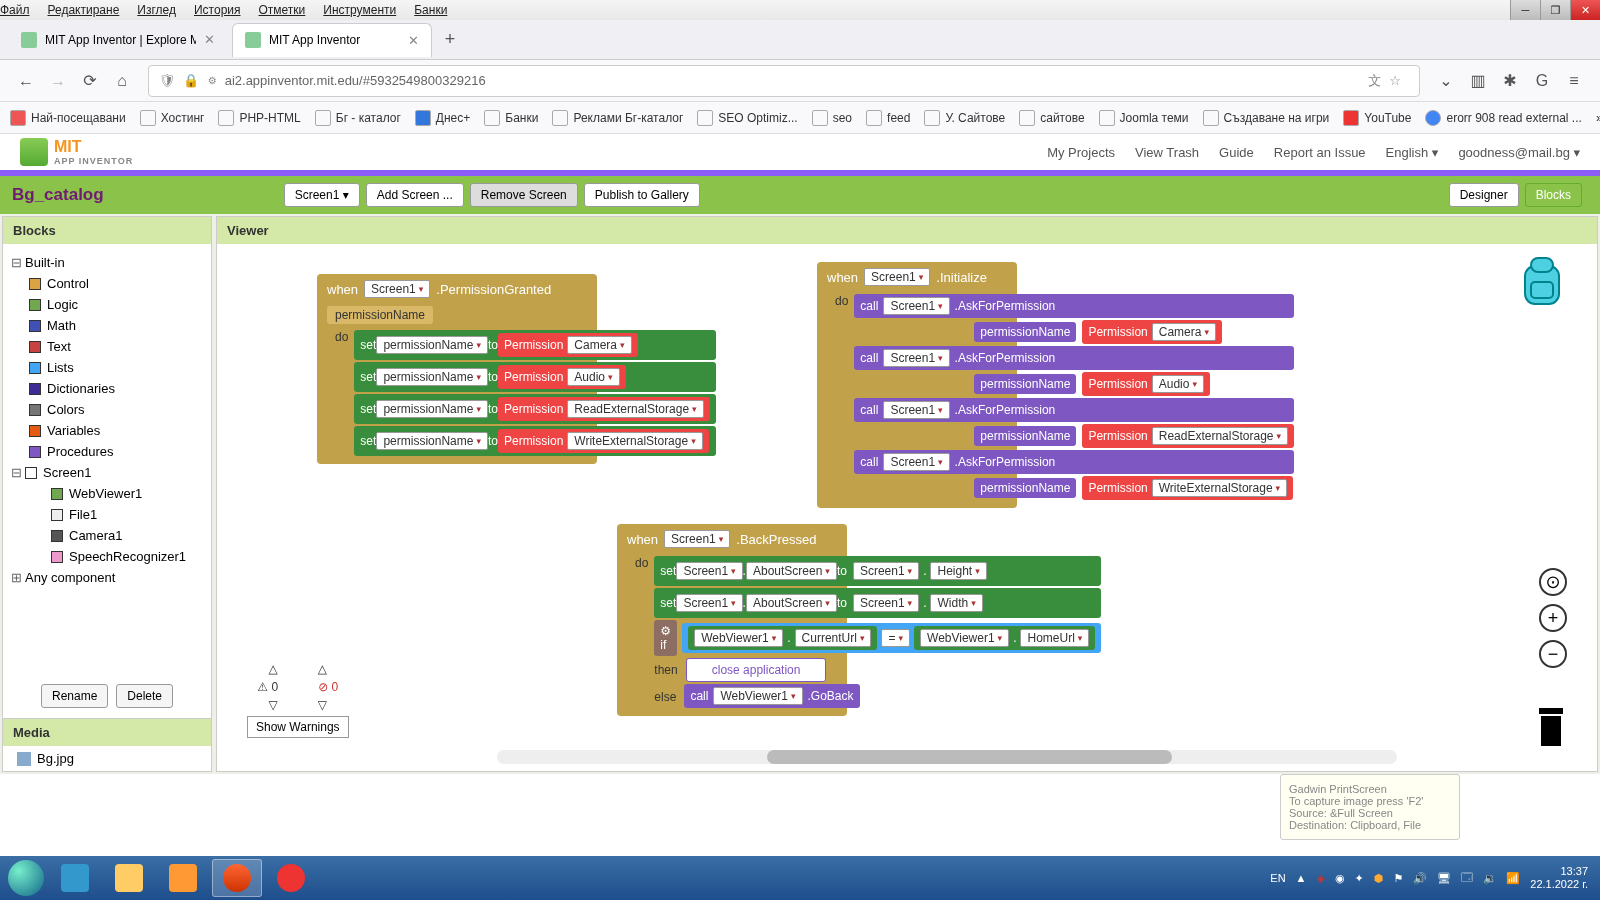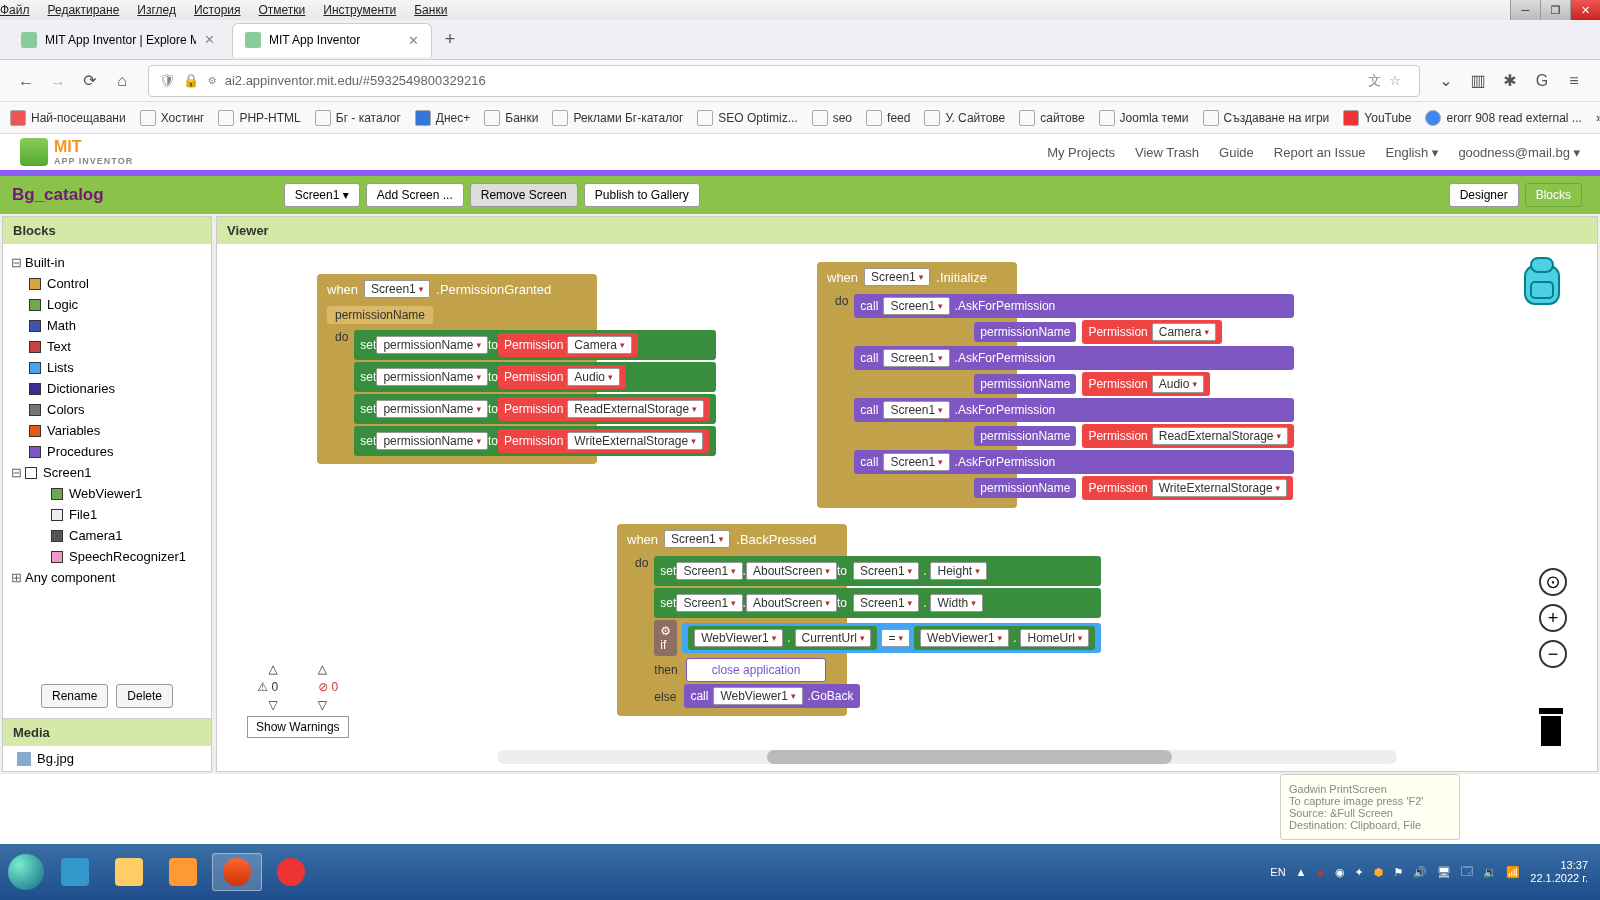--- a/index.html
+++ b/index.html
@@ -73,21 +73,21 @@
 .closeapp{background:#7e57c2;color:#fff;padding:4px 25px;border-radius:3px;font-size:12px;display:inline-block;}
 .warnbox{position:absolute;left:30px;bottom:30px;display:flex;flex-direction:column;align-items:center;gap:4px;}
 .warnrow{display:flex;gap:40px;font-size:12px;color:#333;}
 .wbtn{border:1px solid #999;background:#fff;padding:3px 8px;font-size:12px;cursor:pointer;}
 .backpack{position:absolute;right:30px;top:10px;width:50px;height:55px;}
 .zoomctl{position:absolute;right:30px;bottom:100px;display:flex;flex-direction:column;gap:8px;align-items:center;}
 .zoomctl div{width:28px;height:28px;border:2px solid #333;border-radius:50%;display:flex;align-items:center;justify-content:center;font-size:18px;cursor:pointer;}
 .trash{position:absolute;right:30px;bottom:20px;width:32px;height:40px;}
 .hscroll{position:absolute;bottom:4px;left:280px;right:200px;height:14px;background:#eee;border-radius:7px;}
 .hscroll .thumb{position:absolute;left:30%;width:45%;height:100%;background:#bbb;border-radius:7px;}
-.taskbar{position:fixed;bottom:0;left:0;right:0;height:56px;background:linear-gradient(#3a6ea5,#1e4e8c);display:flex;align-items:center;padding:0 4px;}
+.taskbar{position:fixed;bottom:0;left:0;right:0;height:44px;background:linear-gradient(#3a6ea5,#1e4e8c);display:flex;align-items:center;padding:0 4px;}
 .startbtn{width:44px;height:44px;display:flex;align-items:center;justify-content:center;}
 .startbtn .orb{width:36px;height:36px;border-radius:50%;background:radial-gradient(circle at 30% 30%,#7ec,#168);}
 .tbicon{width:50px;height:38px;margin:0 2px;display:flex;align-items:center;justify-content:center;border-radius:3px;}
 .tbicon.active{background:rgba(255,255,255,0.2);border:1px solid rgba(255,255,255,0.4);}
 .tbicon .ico{width:28px;height:28px;border-radius:4px;}
 .tray{margin-left:auto;display:flex;align-items:center;color:#fff;font-size:11px;padding-right:8px;gap:10px;}
 .clock{text-align:right;line-height:1.2;}
 .tooltip{position:absolute;right:140px;bottom:60px;background:rgba(255,255,240,0.85);border:1px solid #ccc;padding:8px;font-size:11px;color:#888;border-radius:3px;width:180px;}
 </style>
 </head>

